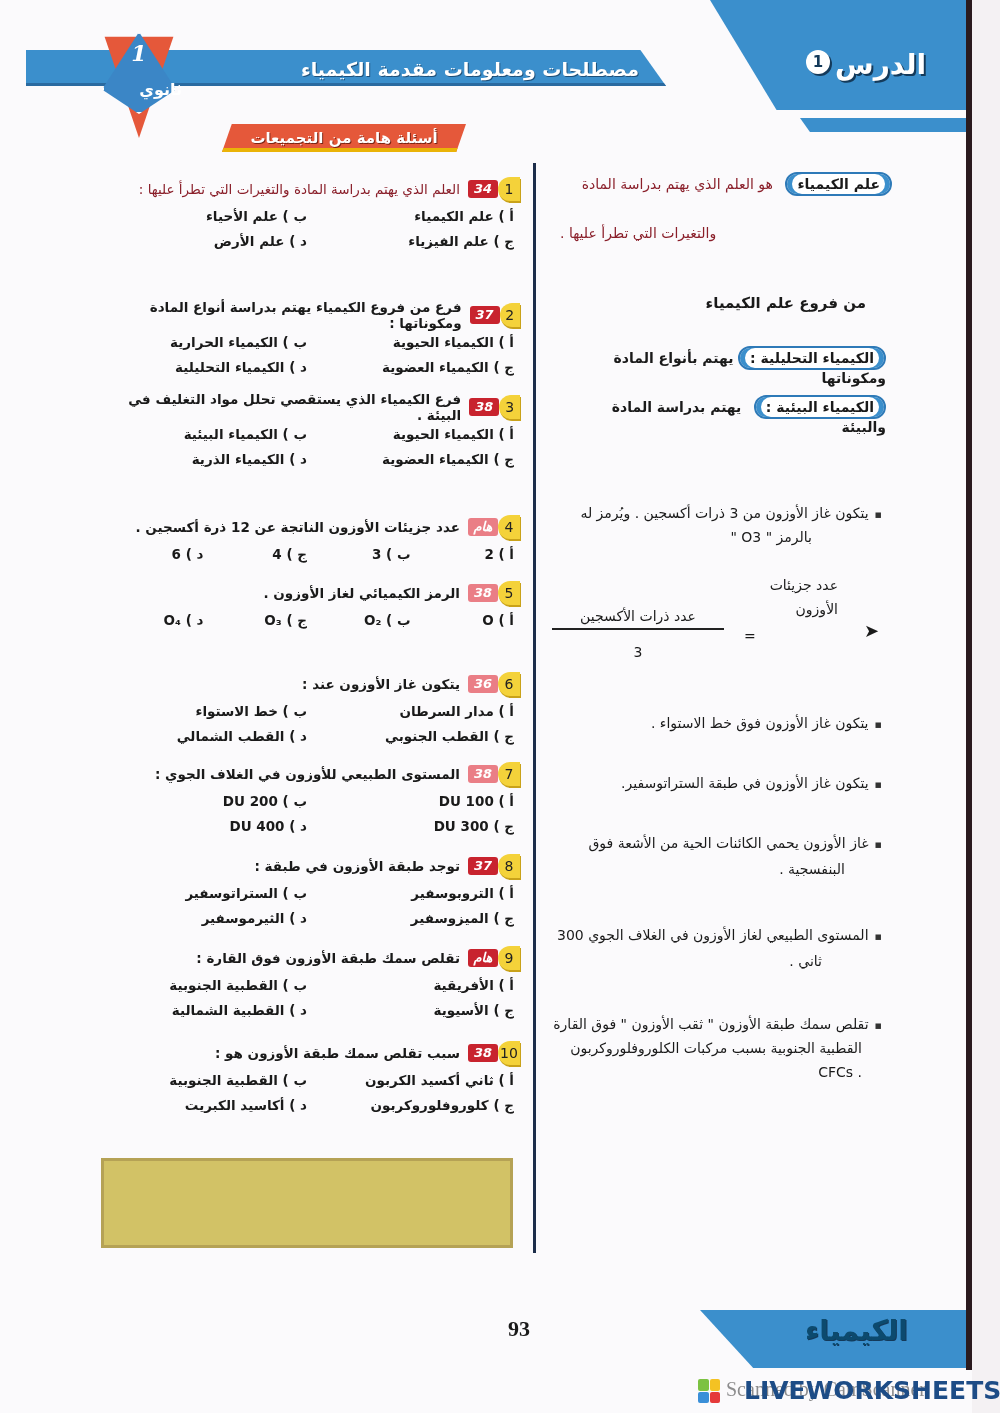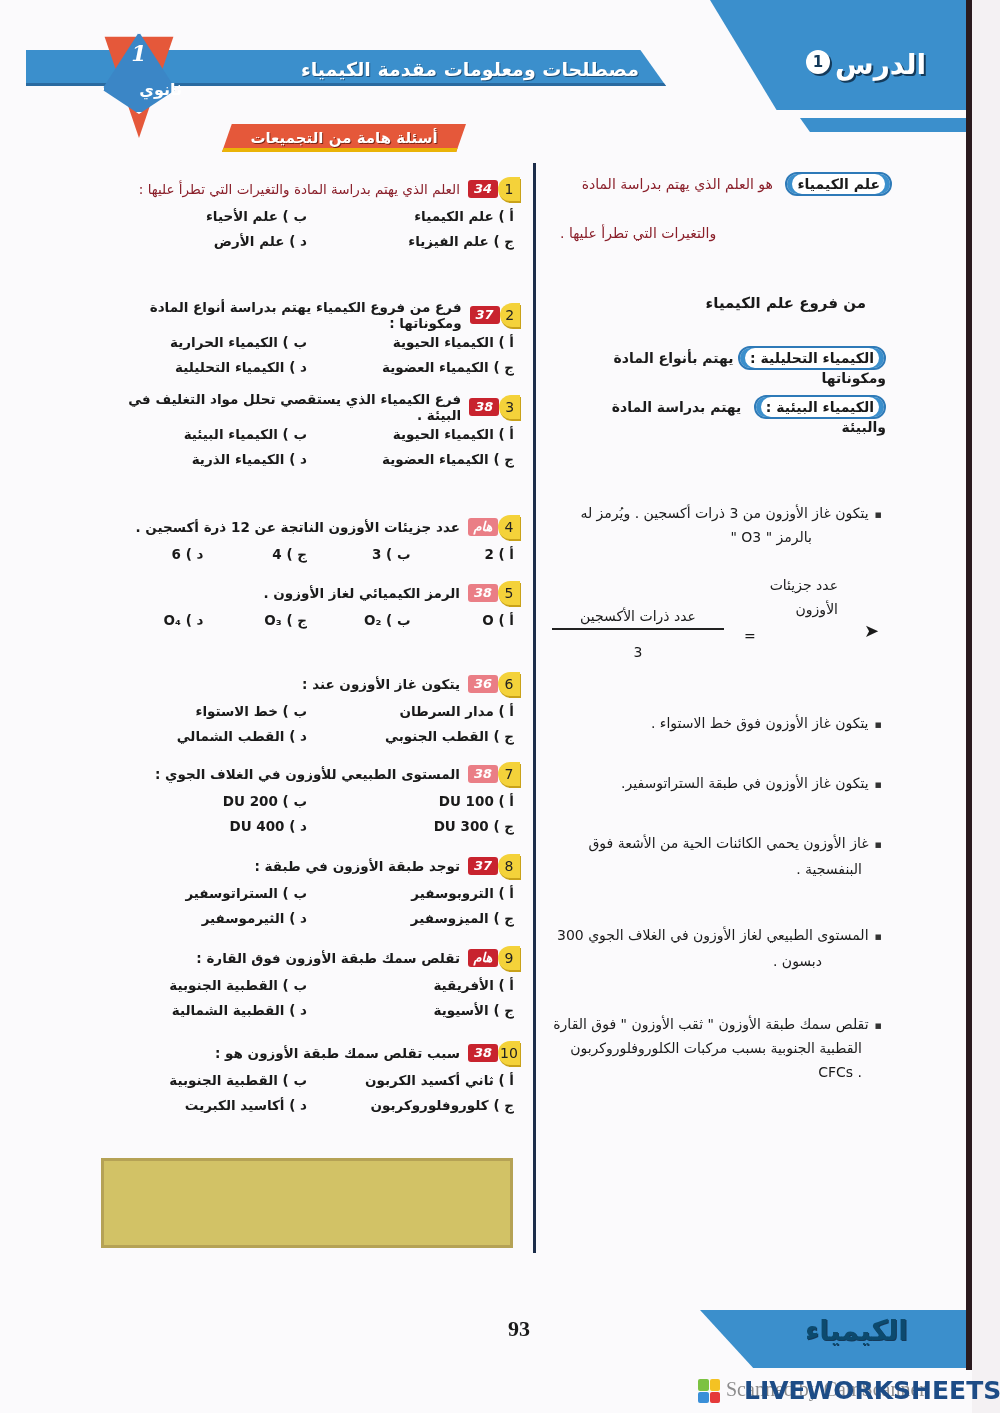--- a/index.html
+++ b/index.html
@@ -276,25 +276,25 @@
 </div>
 
 <div class="r" style="left:560px; top:715px; width:322px;">
   <div class="bullet">يتكون غاز الأوزون فوق خط الاستواء .</div>
 </div>
 <div class="r" style="left:560px; top:775px; width:322px;">
   <div class="bullet">يتكون غاز الأوزون في طبقة الستراتوسفير.</div>
 </div>
 <div class="r" style="left:560px; top:835px; width:322px;">
   <div class="bullet">غاز الأوزون يحمي الكائنات الحية من الأشعة فوق</div>
-  <div style="margin-right:20px; margin-top:10px;">البنفسجية .</div>
+  <div style="margin-right:37px; margin-top:10px;">البنفسجية .</div>
 </div>
 <div class="r" style="left:554px; top:927px; width:328px;">
   <div class="bullet">المستوى الطبيعي لغاز الأوزون في الغلاف الجوي 300</div>
-  <div style="margin-right:60px; margin-top:10px;">دبسون .</div>
+  <div style="margin-right:60px; margin-top:10px;">ثاني .</div>
 </div>
 <div class="r" style="left:540px; top:1016px; width:342px;">
   <div class="bullet">تقلص سمك طبقة الأوزون " ثقب الأوزون " فوق القارة</div>
   <div style="margin-right:20px; margin-top:8px;">القطبية الجنوبية بسبب مركبات الكلوروفلوروكربون</div>
   <div style="margin-right:20px; margin-top:8px;">. CFCs</div>
 </div>
 
 <div class="page-number">93</div>
 <div class="footer-banner"></div>
 <div class="footer-title">الكيمياء</div>

